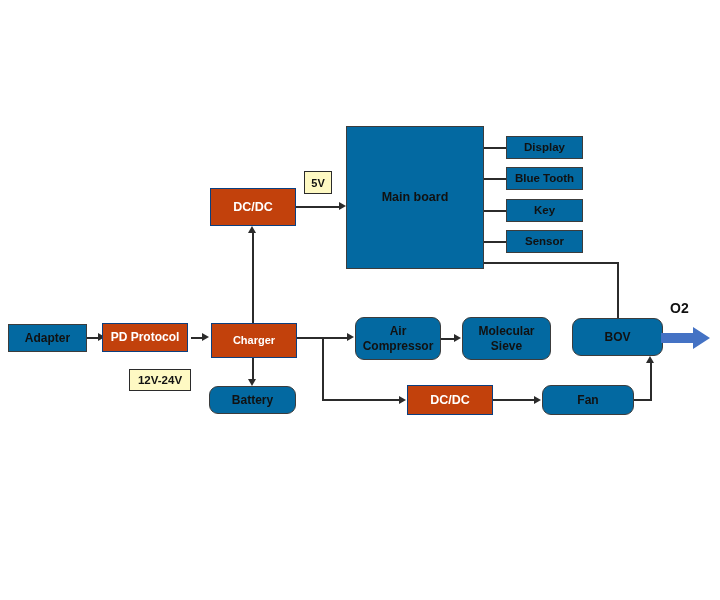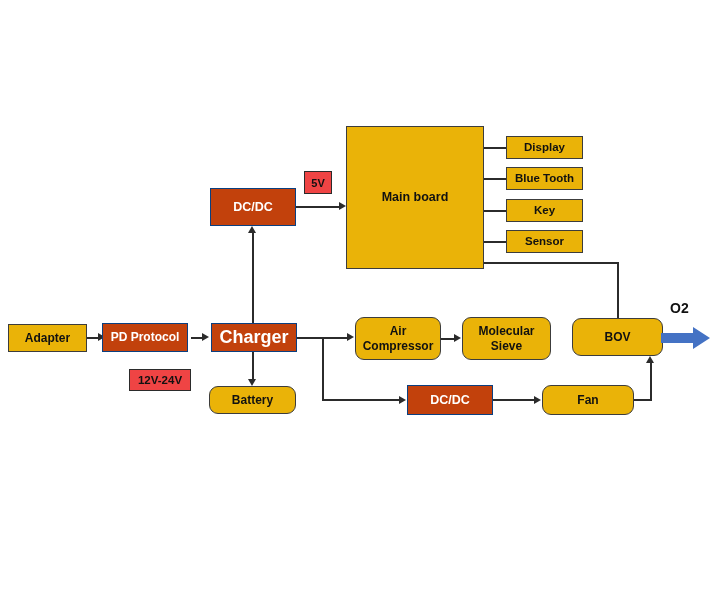--- a/index.html
+++ b/index.html
@@ -20,37 +20,37 @@
     box-sizing: border-box;
     display: flex;
     align-items: center;
     justify-content: center;
     text-align: center;
     font-weight: bold;
     line-height: 1.18;
     z-index: 3;
   }
   .gray {
-    background: #eab308;
+    background: #0369a1;
     border: 1.6px solid #3c3c3c;
     color: #111111;
   }
   .blue {
     background: #c2410c;
     border: 1.6px solid #0a3f80;
     color: #ffffff;
   }
   .rounded { border-radius: 9px; }
   .label-box {
     position: absolute;
     box-sizing: border-box;
     display: flex;
     align-items: center;
     justify-content: center;
-    background: #ef4444;
+    background: #fef9c3;
     border: 1.6px solid #2b2b2b;
     font-weight: bold;
     color: #111111;
     z-index: 4;
   }
   .plain-text {
     position: absolute;
     font-weight: bold;
     color: #111111;
     z-index: 4;
@@ -113,21 +113,21 @@
   <div class="conn h" style="left:484px; top:210px; width:23px;"></div>
   <div class="conn h" style="left:484px; top:241px; width:23px;"></div>
 
   <div class="conn h" style="left:484px; top:262px; width:134px;"></div>
   <div class="conn v" style="left:617px; top:262px; height:58px;"></div>
 
   <div class="node gray" style="left:8px; top:324px; width:79px; height:28px; font-size:12px;">Adapter</div>
 
   <div class="node blue" style="left:102px; top:323px; width:86px; height:29px; font-size:12px;">PD Protocol</div>
 
-  <div class="node blue" style="left:211px; top:323px; width:86px; height:29px; font-size:18px;">Charger</div>
+  <div class="node blue" style="left:211px; top:323px; width:86px; height:35px; font-size:11px;">Charger</div>
 
   <div class="node gray rounded" style="left:209px; top:386px; width:87px; height:28px; font-size:12px;">Battery</div>
 
   <div class="label-box" style="left:129px; top:369px; width:62px; height:22px; font-size:11.5px;">12V-24V</div>
 
   <div class="conn h" style="left:87px; top:337px; width:11px;"></div>
   <div class="arrow-r" style="left:98px; top:333px;"></div>
 
   <div class="conn h" style="left:191px; top:337px; width:11px;"></div>
   <div class="arrow-r" style="left:202px; top:333px;"></div>

